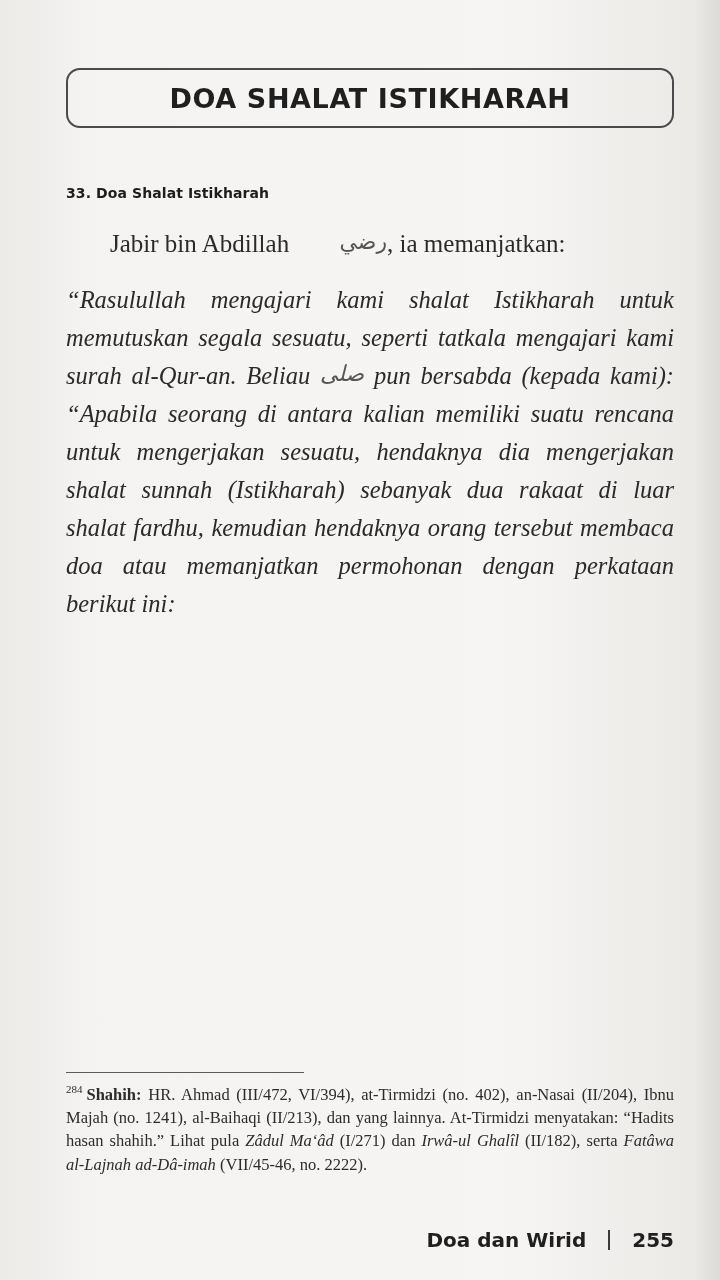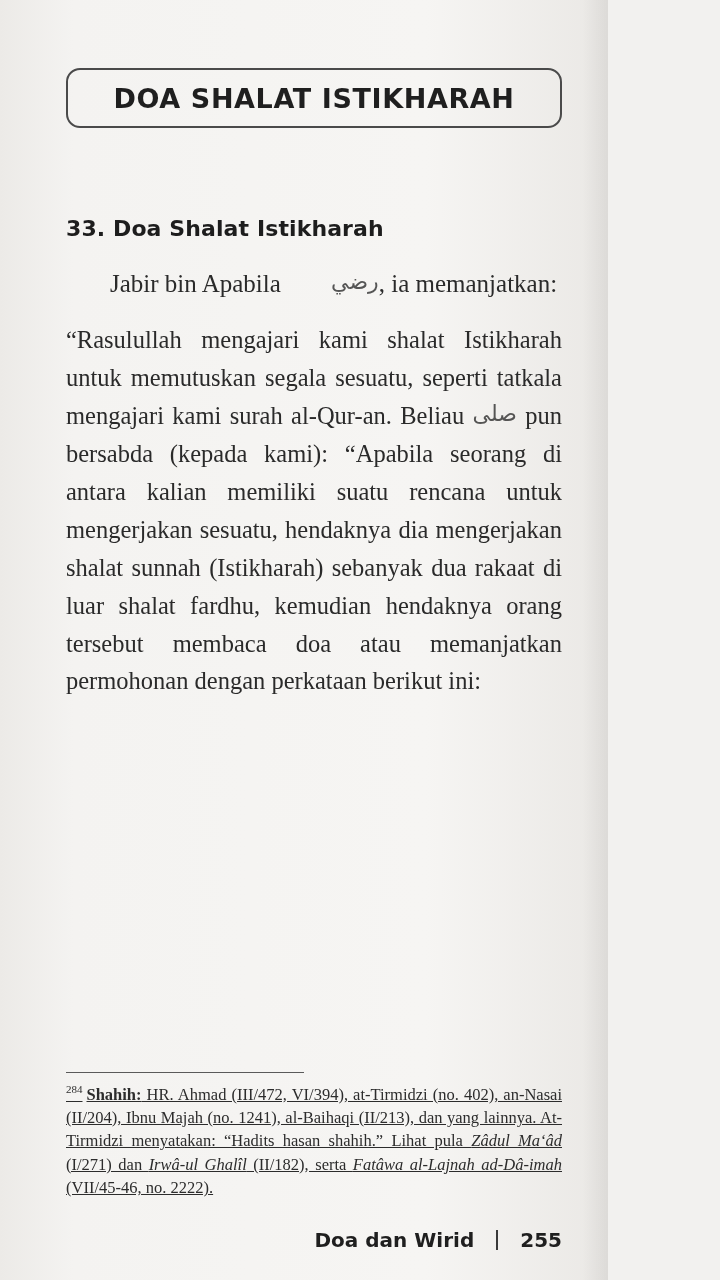--- a/index.html
+++ b/index.html
@@ -2,21 +2,21 @@
 <html><head>
 <meta charset="utf-8">
 <style>
   html, body {
     margin: 0;
     padding: 0;
     background: #f2f1ef;
   }
   .page {
     position: relative;
-    width: 608px;
+    width: 720px;
     height: 1280px;
     background: linear-gradient(90deg, #eceae7 0%, #f4f3f1 12%, #f6f5f3 70%, #eae8e5 100%);
     overflow: hidden;
     font-family: "Liberation Serif", serif;
     color: #2b2b2b;
   }
   
   .page::after {
     content: "";
     position: absolute;
@@ -47,24 +47,24 @@
   .header-title {
     font-family: "DejaVu Sans", sans-serif;
     font-weight: bold;
     font-size: 27px;
     letter-spacing: 0.6px;
     color: #1f1f1f;
   }
 
   
   .section-title {
-    margin-top: 88px;
+    margin-top: 57px;
     font-family: "DejaVu Sans", sans-serif;
     font-weight: bold;
-    font-size: 22px;
+    font-size: 14px;
     color: #1d1d1d;
     letter-spacing: 0.1px;
   }
 
   
   .narrator {
     margin-top: 26px;
     font-size: 25px;
     text-indent: 44px;
     line-height: 1.35;
@@ -100,20 +100,21 @@
   }
 
   
   .translation {
     margin-top: 20px;
     font-size: 24.5px;
     line-height: 1.55;
     text-align: justify;
     text-justify: inter-word;
     color: #2a2a2a;
+    font-style: italic;
   }
   .translation p { margin: 0; }
 
   
   .footnote-rule {
     position: absolute;
     left: 0;
     top: 1072px;
     width: 238px;
     height: 1px;
@@ -121,21 +122,20 @@
   }
   .footnote {
     position: absolute;
     left: 0;
     right: 0;
     top: 1082px;
     font-size: 16.5px;
     line-height: 1.42;
     text-align: justify;
     color: #2c2c2c;
-    text-decoration: underline;
   }
   .footnote .fn-num {
     font-size: 11px;
     vertical-align: super;
     margin-right: 4px;
   }
   .footnote b { font-weight: bold; }
   .footnote i { font-style: italic; }
 
   
@@ -164,21 +164,21 @@
 <div class="page">
   <div class="content">
 
     <div class="header-box">
       <div class="header-title">DOA SHALAT ISTIKHARAH</div>
     </div>
 
     <div class="section-title">33. Doa Shalat Istikharah</div>
 
     <div class="narrator">
-      <span>Jabir bin Apabila</span>
+      <span>Jabir bin Abdillah</span>
       <span class="sigil">رضي</span><span>, ia memanjatkan:</span>
     </div>
 
     <div class="arabic">
     </div>
 
     <div class="translation">
       <p>
         <span>“Rasulullah mengajari kami shalat Istikharah untuk memutuskan segala sesuatu, seperti tatkala mengajari kami surah al-Qur-an. Beliau</span>
         <span class="sigil">صلى</span>

